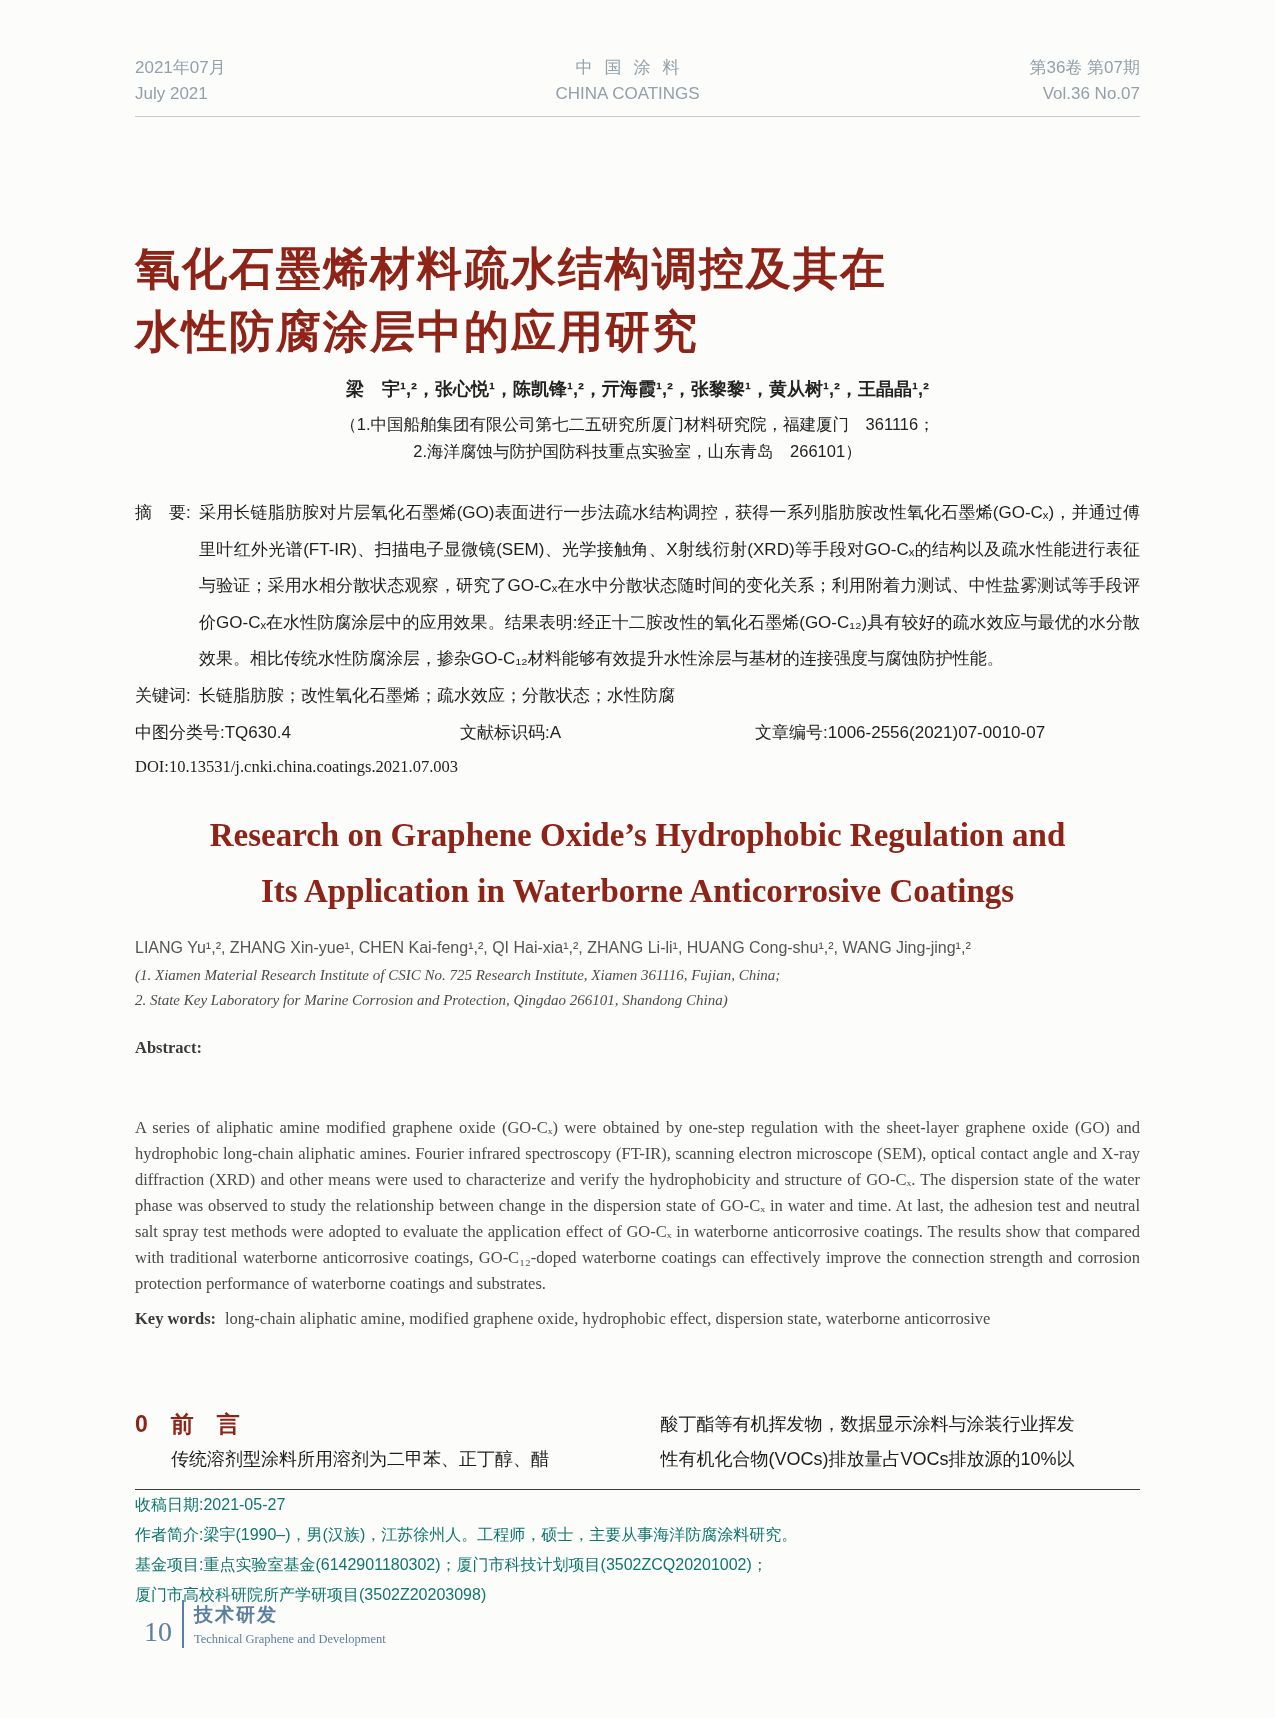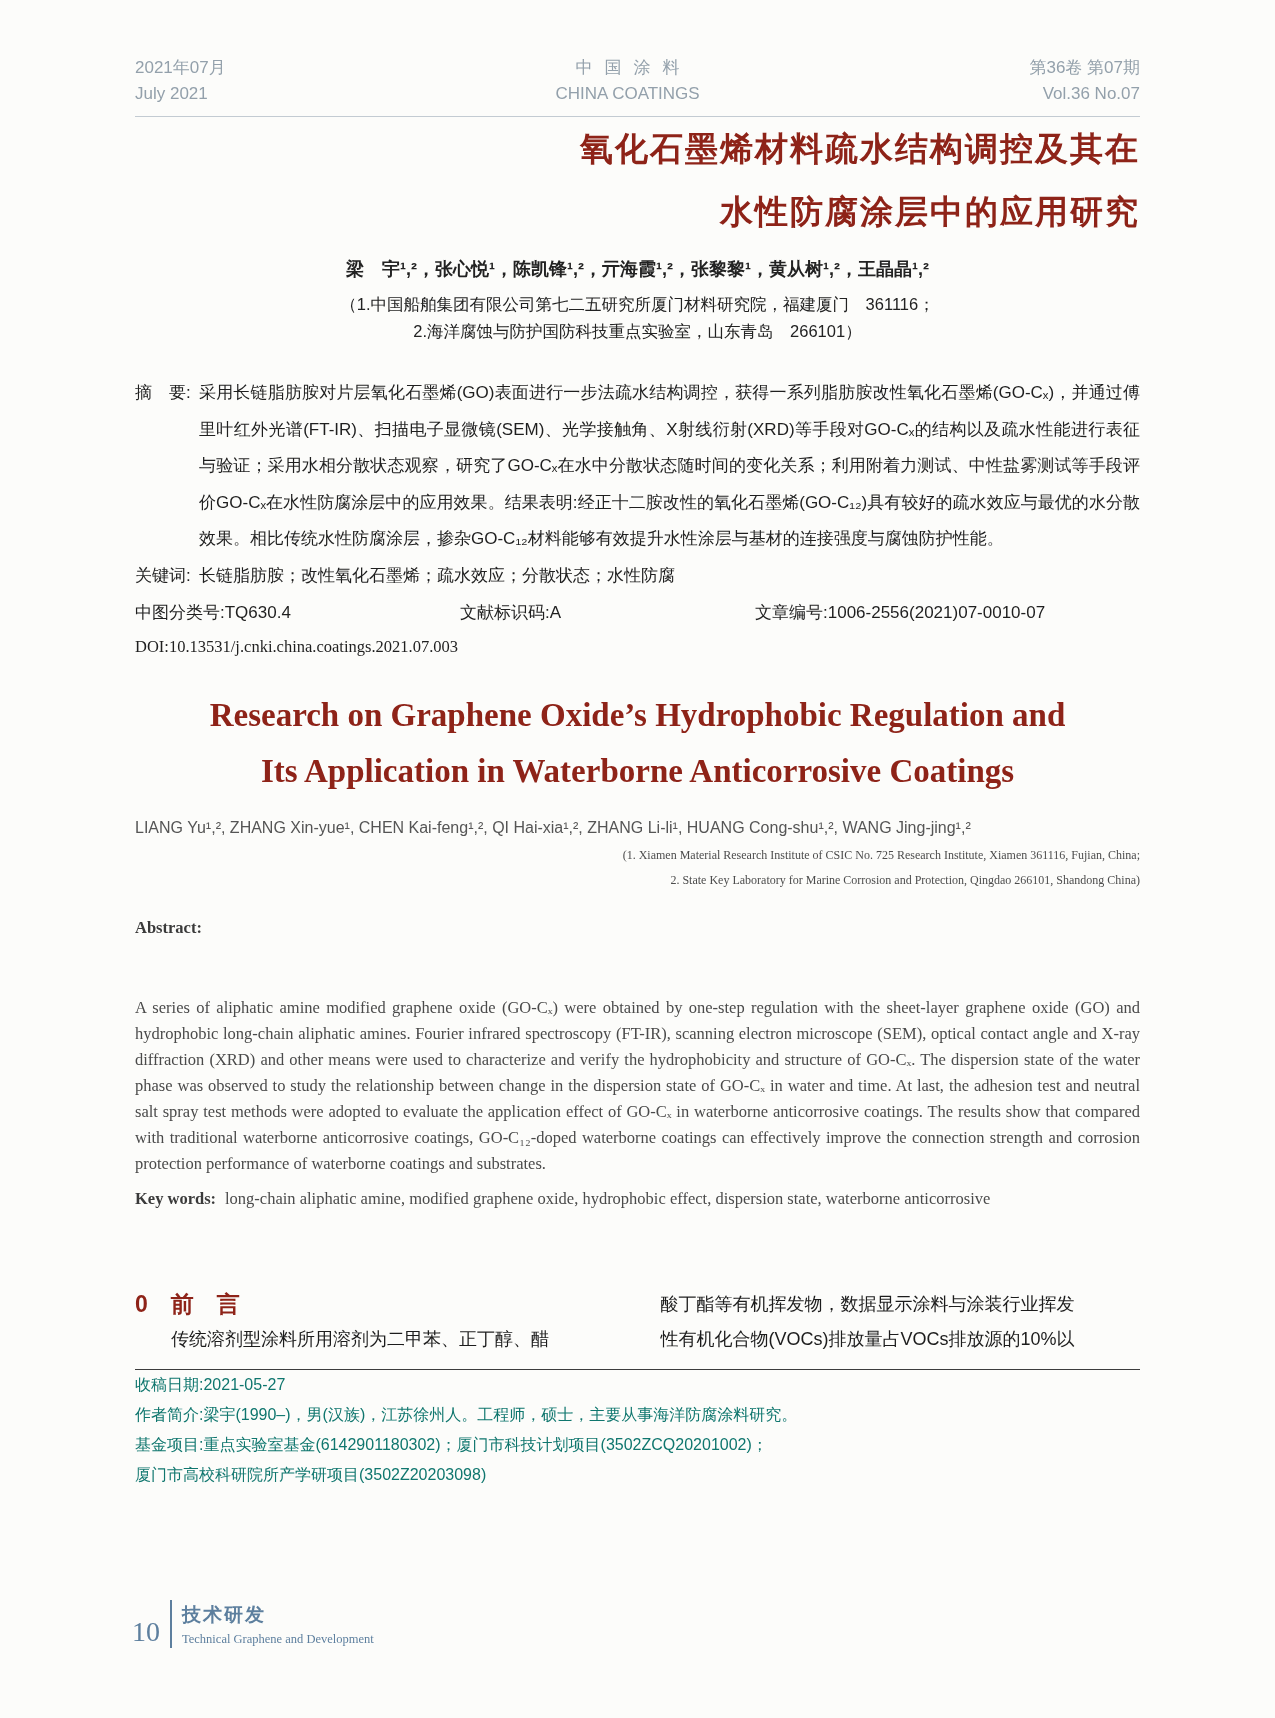--- a/index.html
+++ b/index.html
@@ -13,22 +13,22 @@
   .journal-header {
     display:flex; justify-content:space-between; align-items:flex-start;
     color:var(--header_gray,#93a0ab); font-size:17px; line-height:26px;
     padding-bottom:9px; border-bottom:1px solid var(--rule_light,#c3cbd2);
   }
   .jh-center { text-align:center; }
   .jh-zh { letter-spacing:12px; padding-left:12px; }
   .jh-right { text-align:right; }
   
   .title-zh {
-    text-align:right; color:var(--accent_red,#8e2318);
-    font-size:33px; line-height:63px; font-weight:700; letter-spacing:2px;
+    margin-top:120px; text-align:left; color:var(--accent_red,#8e2318);
+    font-size:45px; line-height:63px; font-weight:700; letter-spacing:2px;
   }
   .block { display:block; }
   .authors-zh { margin-top:14px; text-align:center; font-size:18px; font-weight:600; color:#222; }
   .affils-zh { margin-top:10px; text-align:center; font-size:16.5px; line-height:27px; color:#222; }
   
   .hang { display:flex; }
   .hang p { flex:1; text-align:justify; }
   .abstract-zh { margin-top:30px; font-size:17px; line-height:36.5px; }
   .abstract-zh .hang-label { flex:0 0 64px; }
   .keywords-zh { font-size:17px; line-height:36.5px; }
@@ -37,22 +37,22 @@
   .meta-row { display:grid; grid-template-columns:325px 295px 1fr; font-size:17px; line-height:37px; }
   .doi { font-family:"Liberation Serif","DejaVu Serif",serif; font-size:16.5px; line-height:31px; }
   
   .title-en {
     margin-top:25px; text-align:center; color:var(--accent_red,#8e2318);
     font-family:"Liberation Serif","DejaVu Serif",serif;
     font-size:33px; line-height:56px; font-weight:700;
   }
   .authors-en { margin-top:20px; text-align:left; font-size:16px; color:#555; }
   .affils-en {
-    margin-top:6px; text-align:right; font-family:"Liberation Serif","DejaVu Serif",serif;
-    font-size:12px; line-height:25px; color:#4c4c4c;
+    margin-top:6px; text-align:left; font-family:"Liberation Serif","DejaVu Serif",serif;
+    font-style:italic; font-size:15px; line-height:25px; color:#4c4c4c;
   }
   .abstract-en {
     margin-top:22px; font-family:"Liberation Serif","DejaVu Serif",serif;
     font-size:16.5px; line-height:26px; color:#4a4a4a;flex-direction:column;
   }
   .abstract-en .hang-label { flex:0 0 80px; font-weight:700; color:#3a3a3a; }
   .keywords-en {
     margin-top:9px; font-family:"Liberation Serif","DejaVu Serif",serif;
     font-size:16.5px; line-height:26px; color:#4a4a4a;
   }
@@ -61,21 +61,21 @@
   .intro { margin-top:75px; display:flex; gap:46px; }
   .intro .col { flex:1; min-width:0; }
   .section-heading {
     color:var(--accent_red,#8e2318); font-size:23px; font-weight:700; line-height:35px;
   }
   .body-line { font-size:18px; line-height:35px; color:#1c1c1c; }
   .indent { text-indent:2em; }
   
   .footnotes { margin-top:12px; border-top:1.5px solid #3c3c3c; font-size:16px; line-height:30px; color:#0f766e; }
   
-  .page-footer { position:absolute; left:132px; top:1600px; display:flex; align-items:center; color:var(--footer_slate,#5d7f9e); }
+  .page-footer { position:absolute; left:144px; top:1600px; display:flex; align-items:center; color:var(--footer_slate,#5d7f9e); }
   .pf-num { font-family:"Liberation Serif","DejaVu Serif",serif; font-size:28px; margin-right:10px; align-self:flex-end; }
   .pf-bar { width:2px; height:48px; background:var(--footer_slate,#5d7f9e); margin-right:10px; }
   .pf-zh { font-size:19px; font-weight:700; letter-spacing:2px; }
   .pf-en { font-family:"Liberation Serif","DejaVu Serif",serif; font-size:12.5px; margin-top:4px; }
 </style>
 </head>
 <body>
 
 <div class="page">
 

